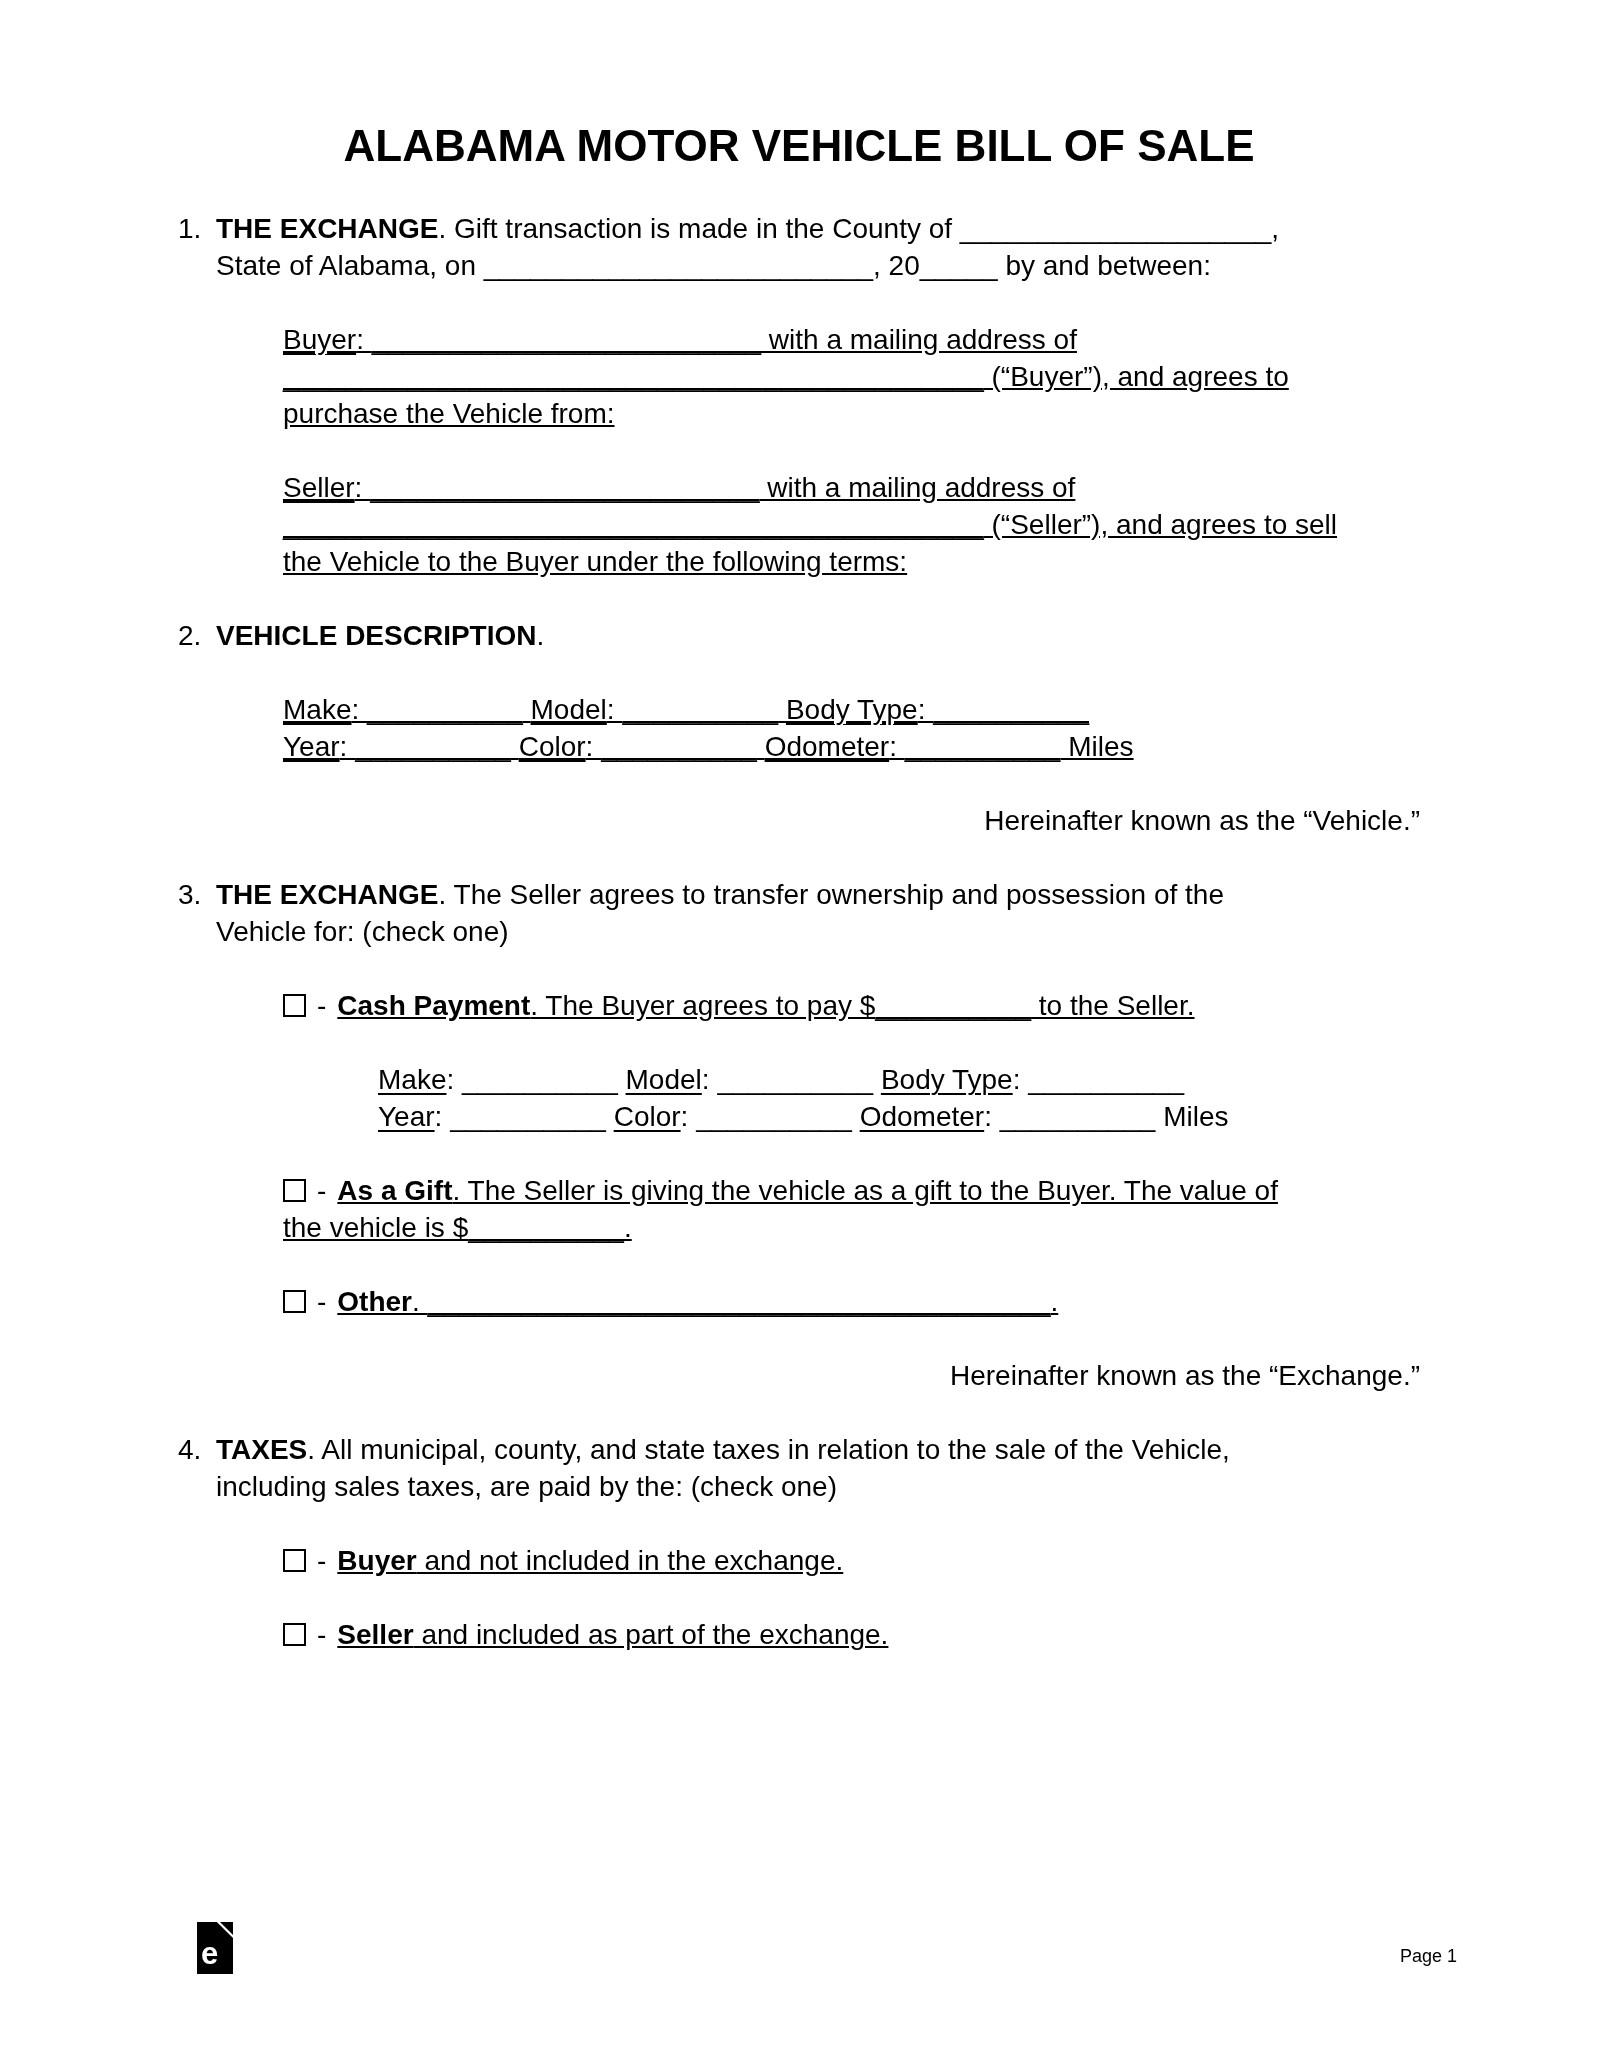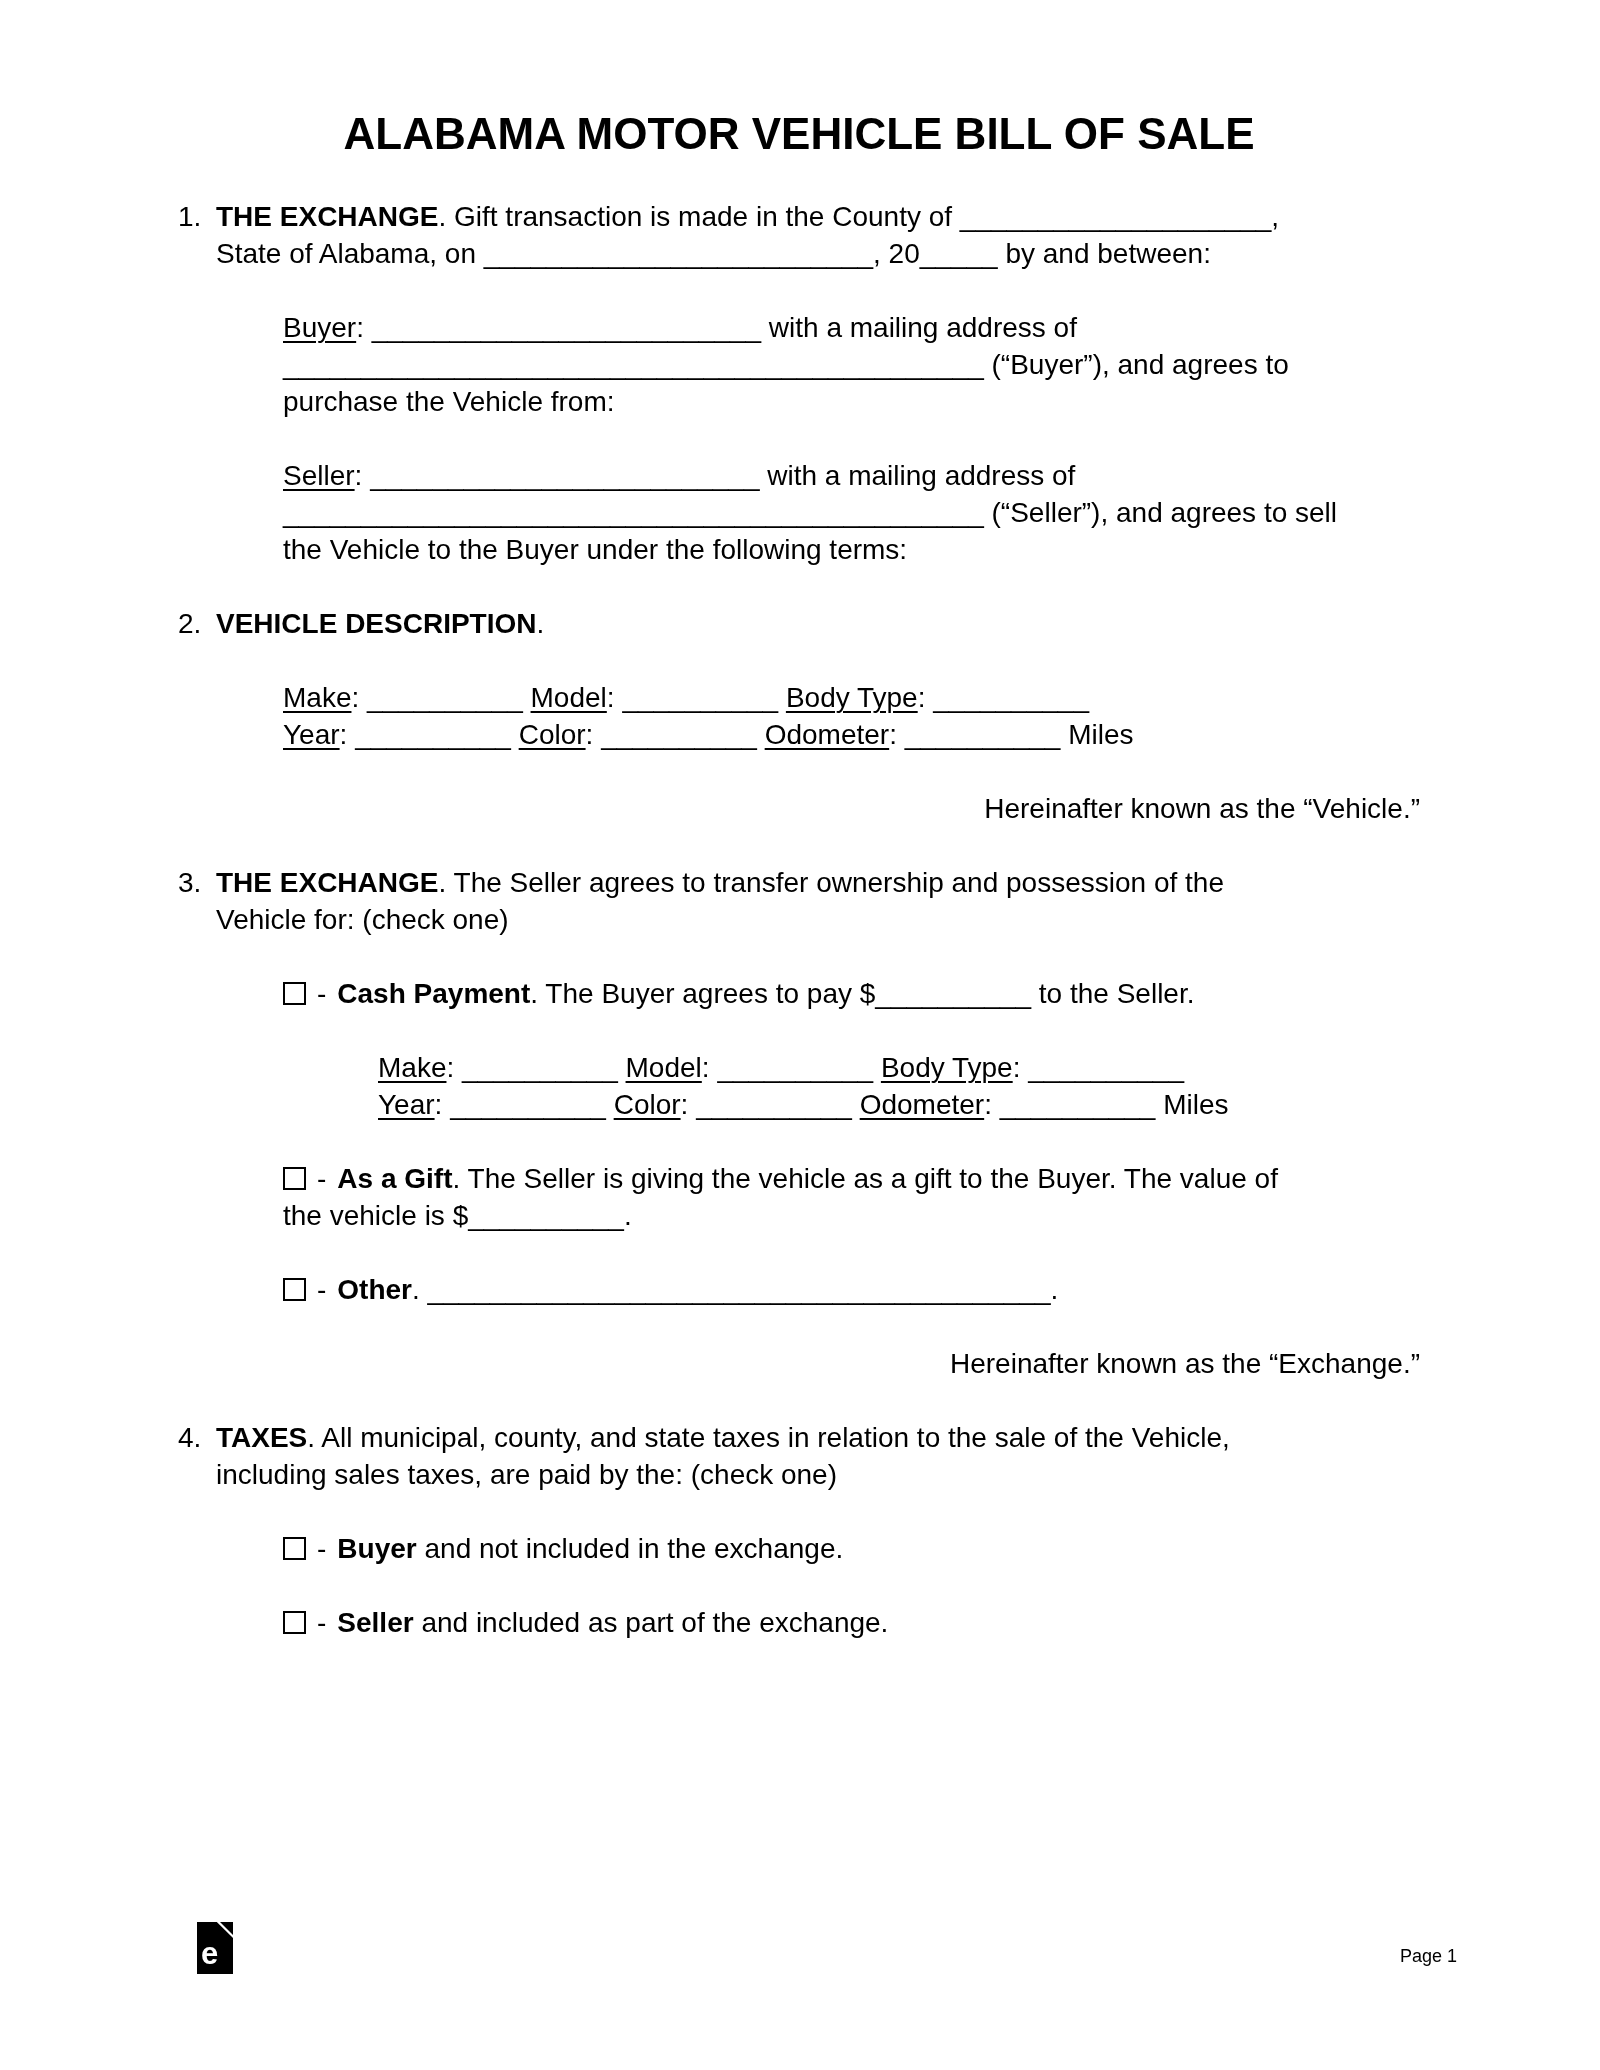--- a/index.html
+++ b/index.html
@@ -1,30 +1,30 @@
 <!DOCTYPE html>
 <html><head>
 <meta charset="utf-8">
 <style>
   html,body{margin:0;padding:0;}
   body{
     width:1600px;height:2070px;background:#ffffff;position:relative;
     font-family:"Liberation Sans","DejaVu Sans",sans-serif;
     color:#000;overflow:hidden;
   }
-  .content{padding:108px 180px 0 178px;font-size:28px;line-height:37px;}
+  .content{padding:108px 180px 0 178px;font-size:28px;line-height:37px;margin-top:12px;}
   .doc-title{
     font-size:44px;line-height:52px;font-weight:bold;text-align:center;
     margin:0 0 38px 0;letter-spacing:0px;
   }
   .p{margin:0 0 37px 0;}
   .item{position:relative;padding-left:38px;}
   .num{position:absolute;left:0;top:0;}
   .indent1{margin-left:38px;text-align:right;}
-  .indent2{margin-left:105px;}
+  .indent2{margin-left:105px;text-decoration:underline;}
   .indent3{margin-left:200px;}
   .bold{font-weight:bold;}
   .u{text-decoration:underline;text-underline-offset:4px;text-decoration-thickness:2px;}
   .cb{
     display:inline-block;width:19px;height:19px;border:2px solid #000;
     vertical-align:-2px;background:#fff;
   }
   .dash{display:inline-block;margin:0 11px;}
   .footer-logo{
     position:absolute;left:197px;top:1922px;width:36px;height:52px;

